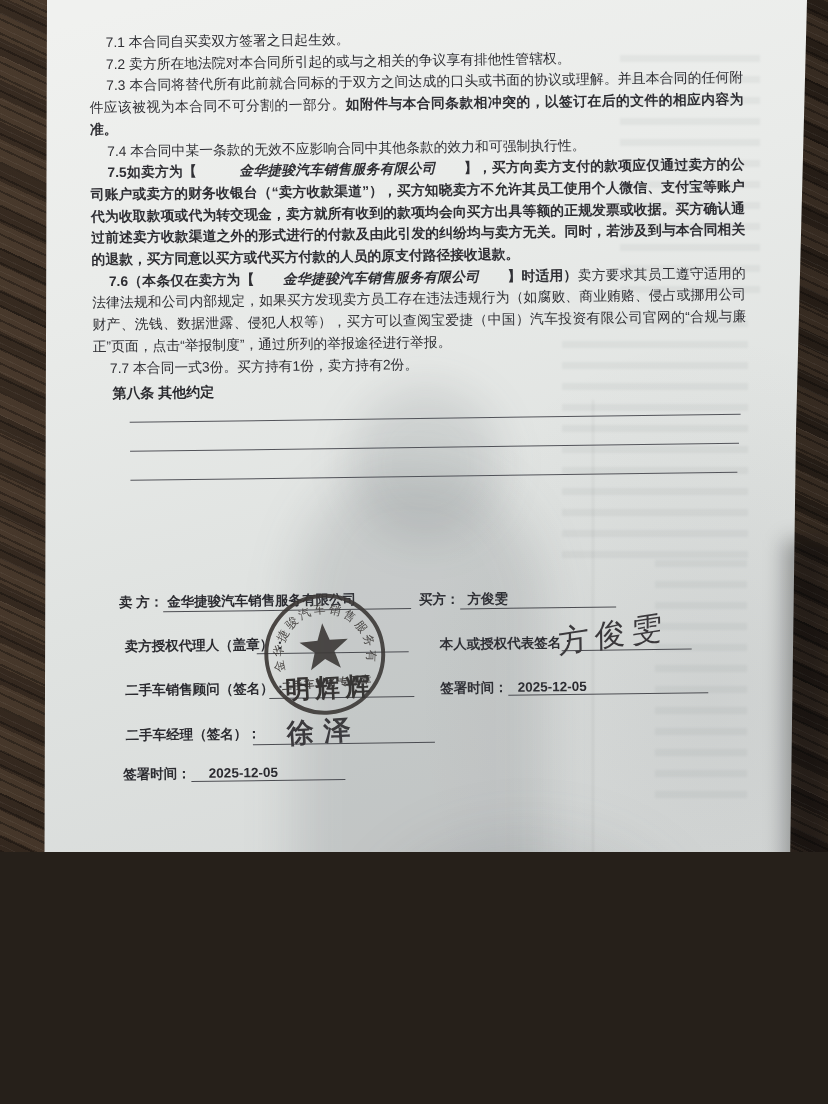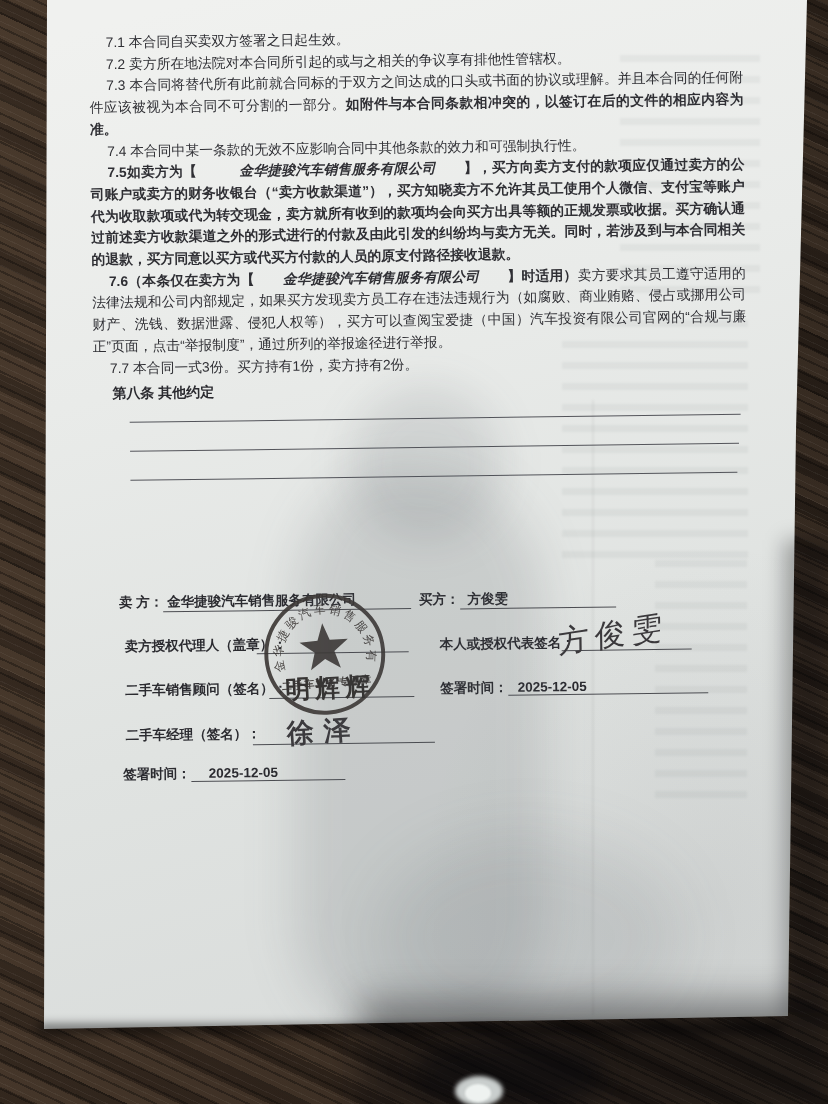--- a/index.html
+++ b/index.html
@@ -1,16 +1,16 @@
 <!DOCTYPE html>
 <html><head>
 <meta charset="utf-8">
 <style>
   html,body{margin:0;padding:0;background:#26201a;}
-  .scene{position:relative;width:828px;height:1104px;overflow:hidden;
+  .scene{position:relative;width:828px;height:852px;overflow:hidden;
     font-family:"Liberation Sans","DejaVu Sans",sans-serif;}
   
   .wood{position:absolute;inset:0;
     background:
       repeating-linear-gradient(25deg, rgba(0,0,0,0.30) 0 2px, transparent 2px 6px, rgba(255,255,255,0.045) 6px 7px, transparent 7px 13px),
       repeating-linear-gradient(25deg, rgba(18,11,6,0.35) 0 16px, rgba(68,52,38,0.32) 16px 38px),
       linear-gradient(100deg,#4b3c2f 0%,#3c2f25 45%,#2c241d 100%);}
   .table-shadow-right{position:absolute;left:784px;top:540px;width:46px;height:480px;
     background:rgba(4,4,7,0.30);filter:blur(10px);}
   .table-shadow-bottom{position:absolute;left:360px;top:1000px;width:480px;height:120px;

